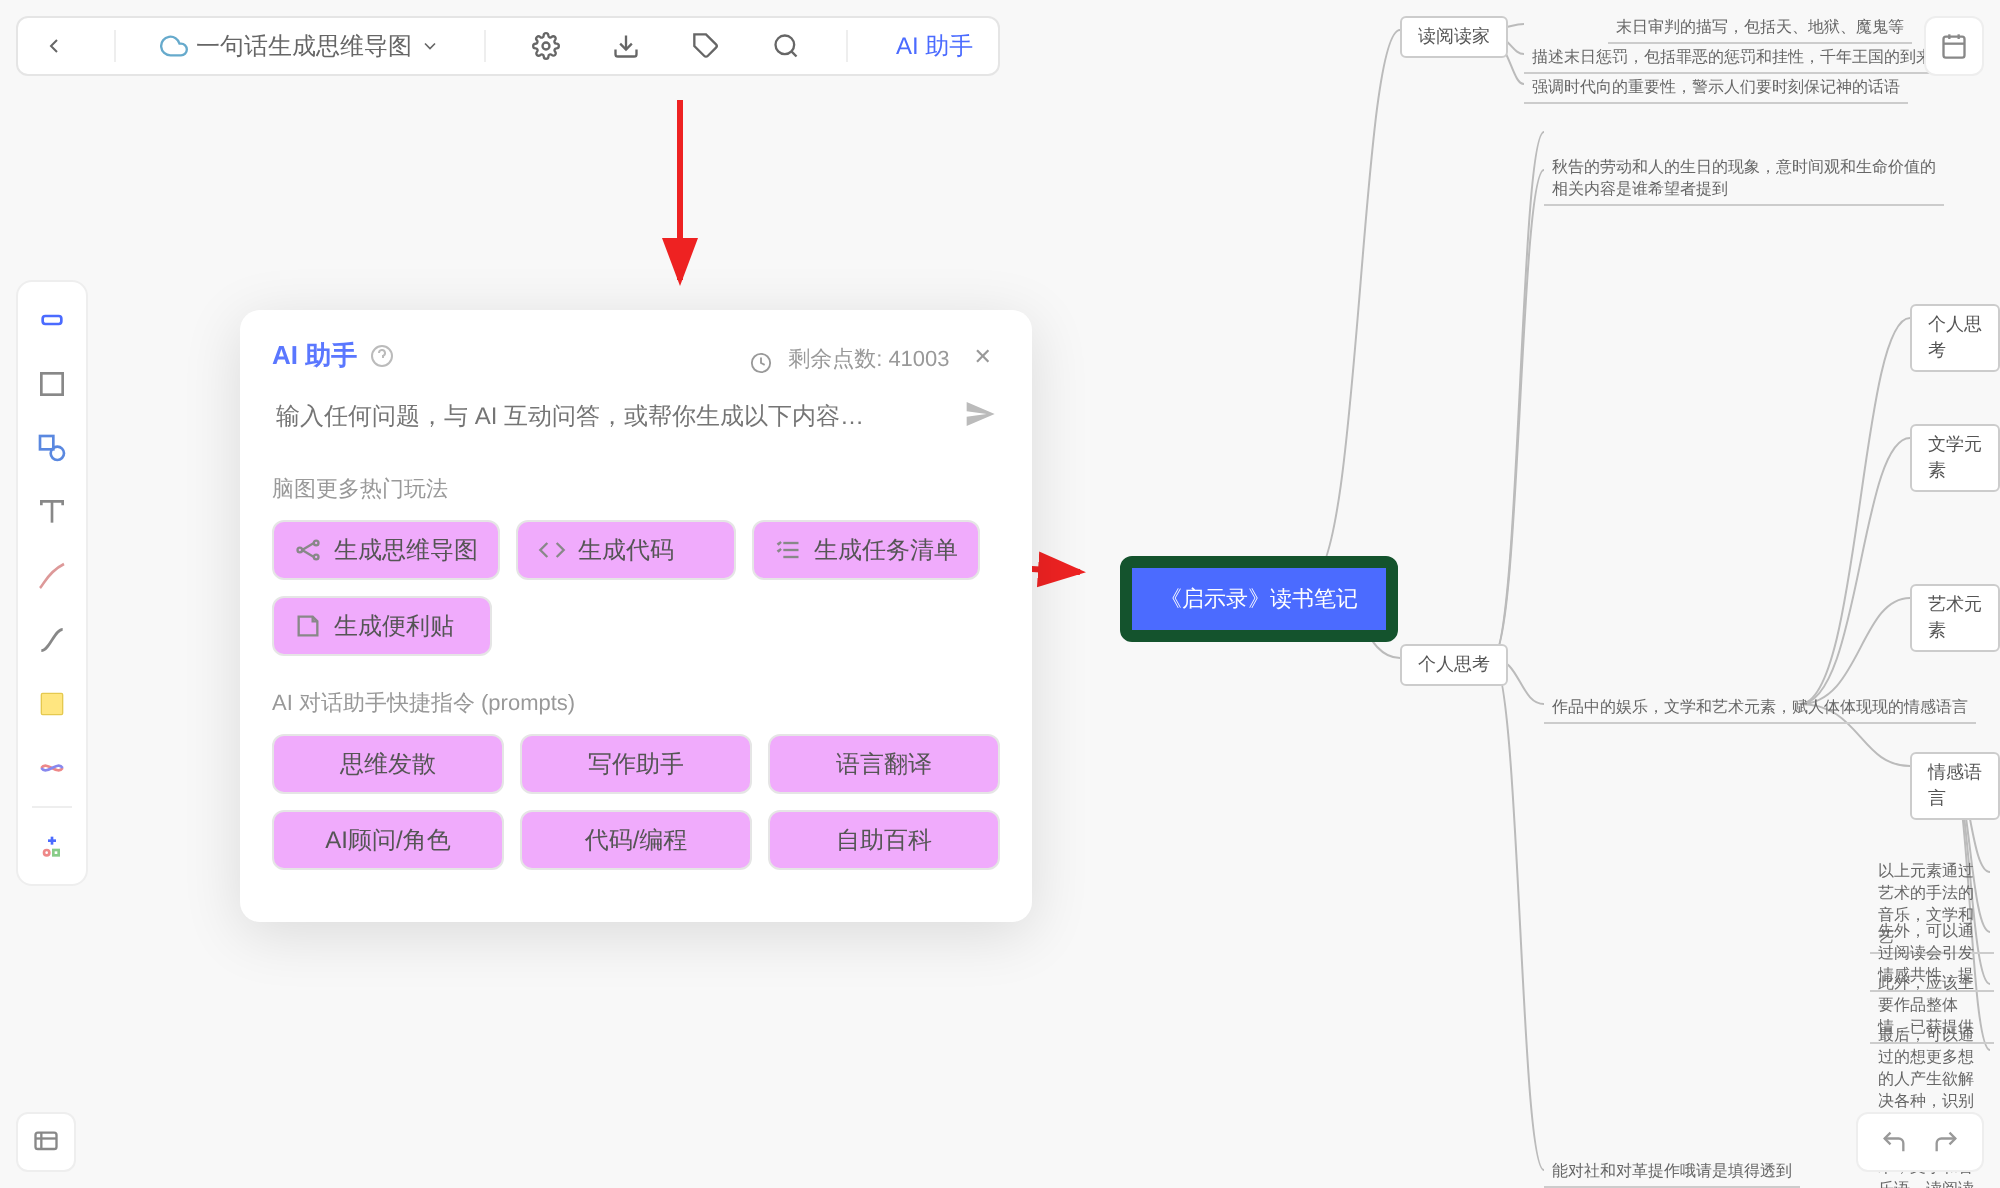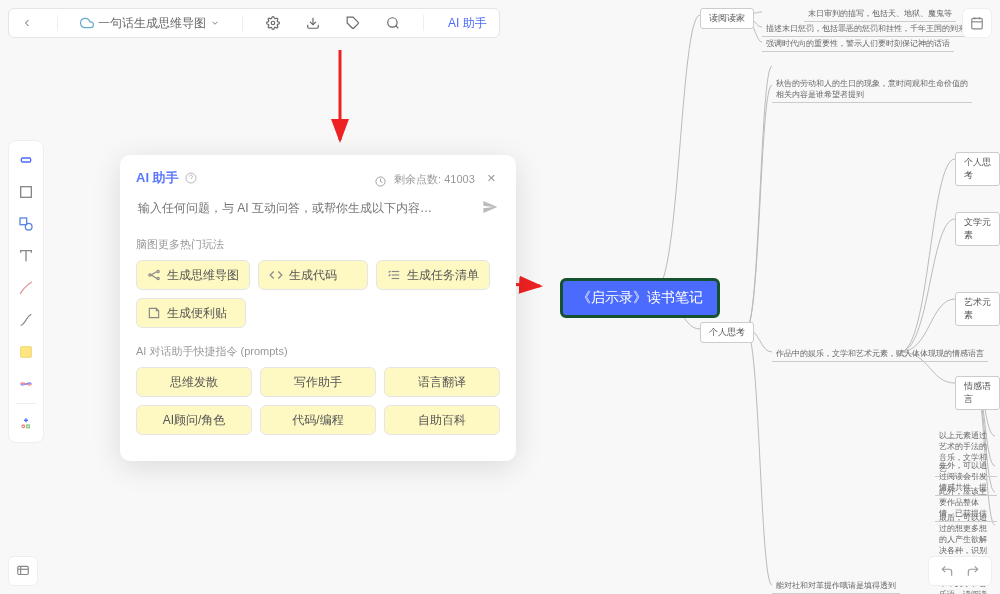--- a/index.html
+++ b/index.html
@@ -23,31 +23,31 @@
 .ai-panel { position: absolute; left: 120px; top: 155px; width: 396px; background: #fff; border-radius: 10px; box-shadow: 0 6px 30px rgba(0,0,0,.12); padding: 14px 16px 18px; }
 .ai-head { display: flex; justify-content: space-between; align-items: center; margin-bottom: 8px; }
 .ai-title { color: #5a77ff; font-weight: 600; font-size: 13px; display: flex; align-items: center; gap: 6px; }
 .ai-meta { display: flex; align-items: flex-end; gap: 8px; color: #999; font-size: 11px; }
 .close-x { color: #999; cursor: pointer; padding: 2px 4px; }
 .ai-input { position: relative; margin-bottom: 10px; }
 .ai-input input { width: 100%; border: none; background: transparent; font-size: 12px; color: #aaa; padding: 6px 24px 6px 2px; outline: none; }
 .ai-send { position: absolute; right: 2px; top: 4px; color: #bbb; }
 .sec-title { font-size: 11px; color: #999; margin: 16px 0 8px; }
 .btn-row { display: flex; gap: 8px; margin-bottom: 8px; flex-wrap: wrap; }
-.pbtn { flex: 1; min-width: 100px; height: 30px; background: #fef9c3; border: 1px solid #e5e5e5; border-radius: 6px; display: flex; align-items: center; justify-content: center; gap: 6px; font-size: 12px; color: #555; cursor: pointer; }
+.pbtn { flex: 1; min-width: 100px; height: 30px; background: #f0abfc; border: 1px solid #e5e5e5; border-radius: 6px; display: flex; align-items: center; justify-content: center; gap: 6px; font-size: 12px; color: #555; cursor: pointer; }
 .pbtn.small { flex: 0 0 auto; min-width: 110px; justify-content: flex-start; padding: 0 10px; }
 .pbtn svg { width: 14px; height: 14px; color: #888; }
 
 
 .arrow { position: absolute; pointer-events: none; }
 
 
 .mm { position: absolute; inset: 0; font-size: 9px; color: #555; }
 .node { position: absolute; padding: 3px 8px; border: 1px solid #d0d0d0; border-radius: 4px; background: #fff; white-space: nowrap; }
-.root { border: 3px solid #14532d; background: #4b6bff; color: #fff; border-radius: 6px; padding: 8px 14px; font-size: 14px; font-weight: 500; font-family: Liberation Mono, monospace; }
+.root { border: 6px solid #14532d; background: #4b6bff; color: #fff; border-radius: 6px; padding: 8px 14px; font-size: 11px; font-weight: 500; font-family: Liberation Mono, monospace; }
 .leaf { border: none; border-bottom: 1px solid #ccc; border-radius: 0; padding: 2px 4px; background: transparent; font-size: 8px; color: #666; }
 .mlabel { position: absolute; border: 1px solid #ccc; border-radius: 3px; background: #fff; padding: 3px 8px; font-size: 9px; }
 svg.lines { position: absolute; inset: 0; width: 100%; height: 100%; }
 svg.lines path { fill: none; stroke: #bbb; stroke-width: 1; }
 
 
 .br { position: absolute; right: 8px; bottom: 8px; display: flex; gap: 6px; background: #fff; border: 1px solid #eee; border-radius: 6px; padding: 4px 8px; }
 .br .bbtn { width: 20px; height: 20px; display: flex; align-items: center; justify-content: center; color: #999; cursor: pointer; }
 </style>
 </head>

